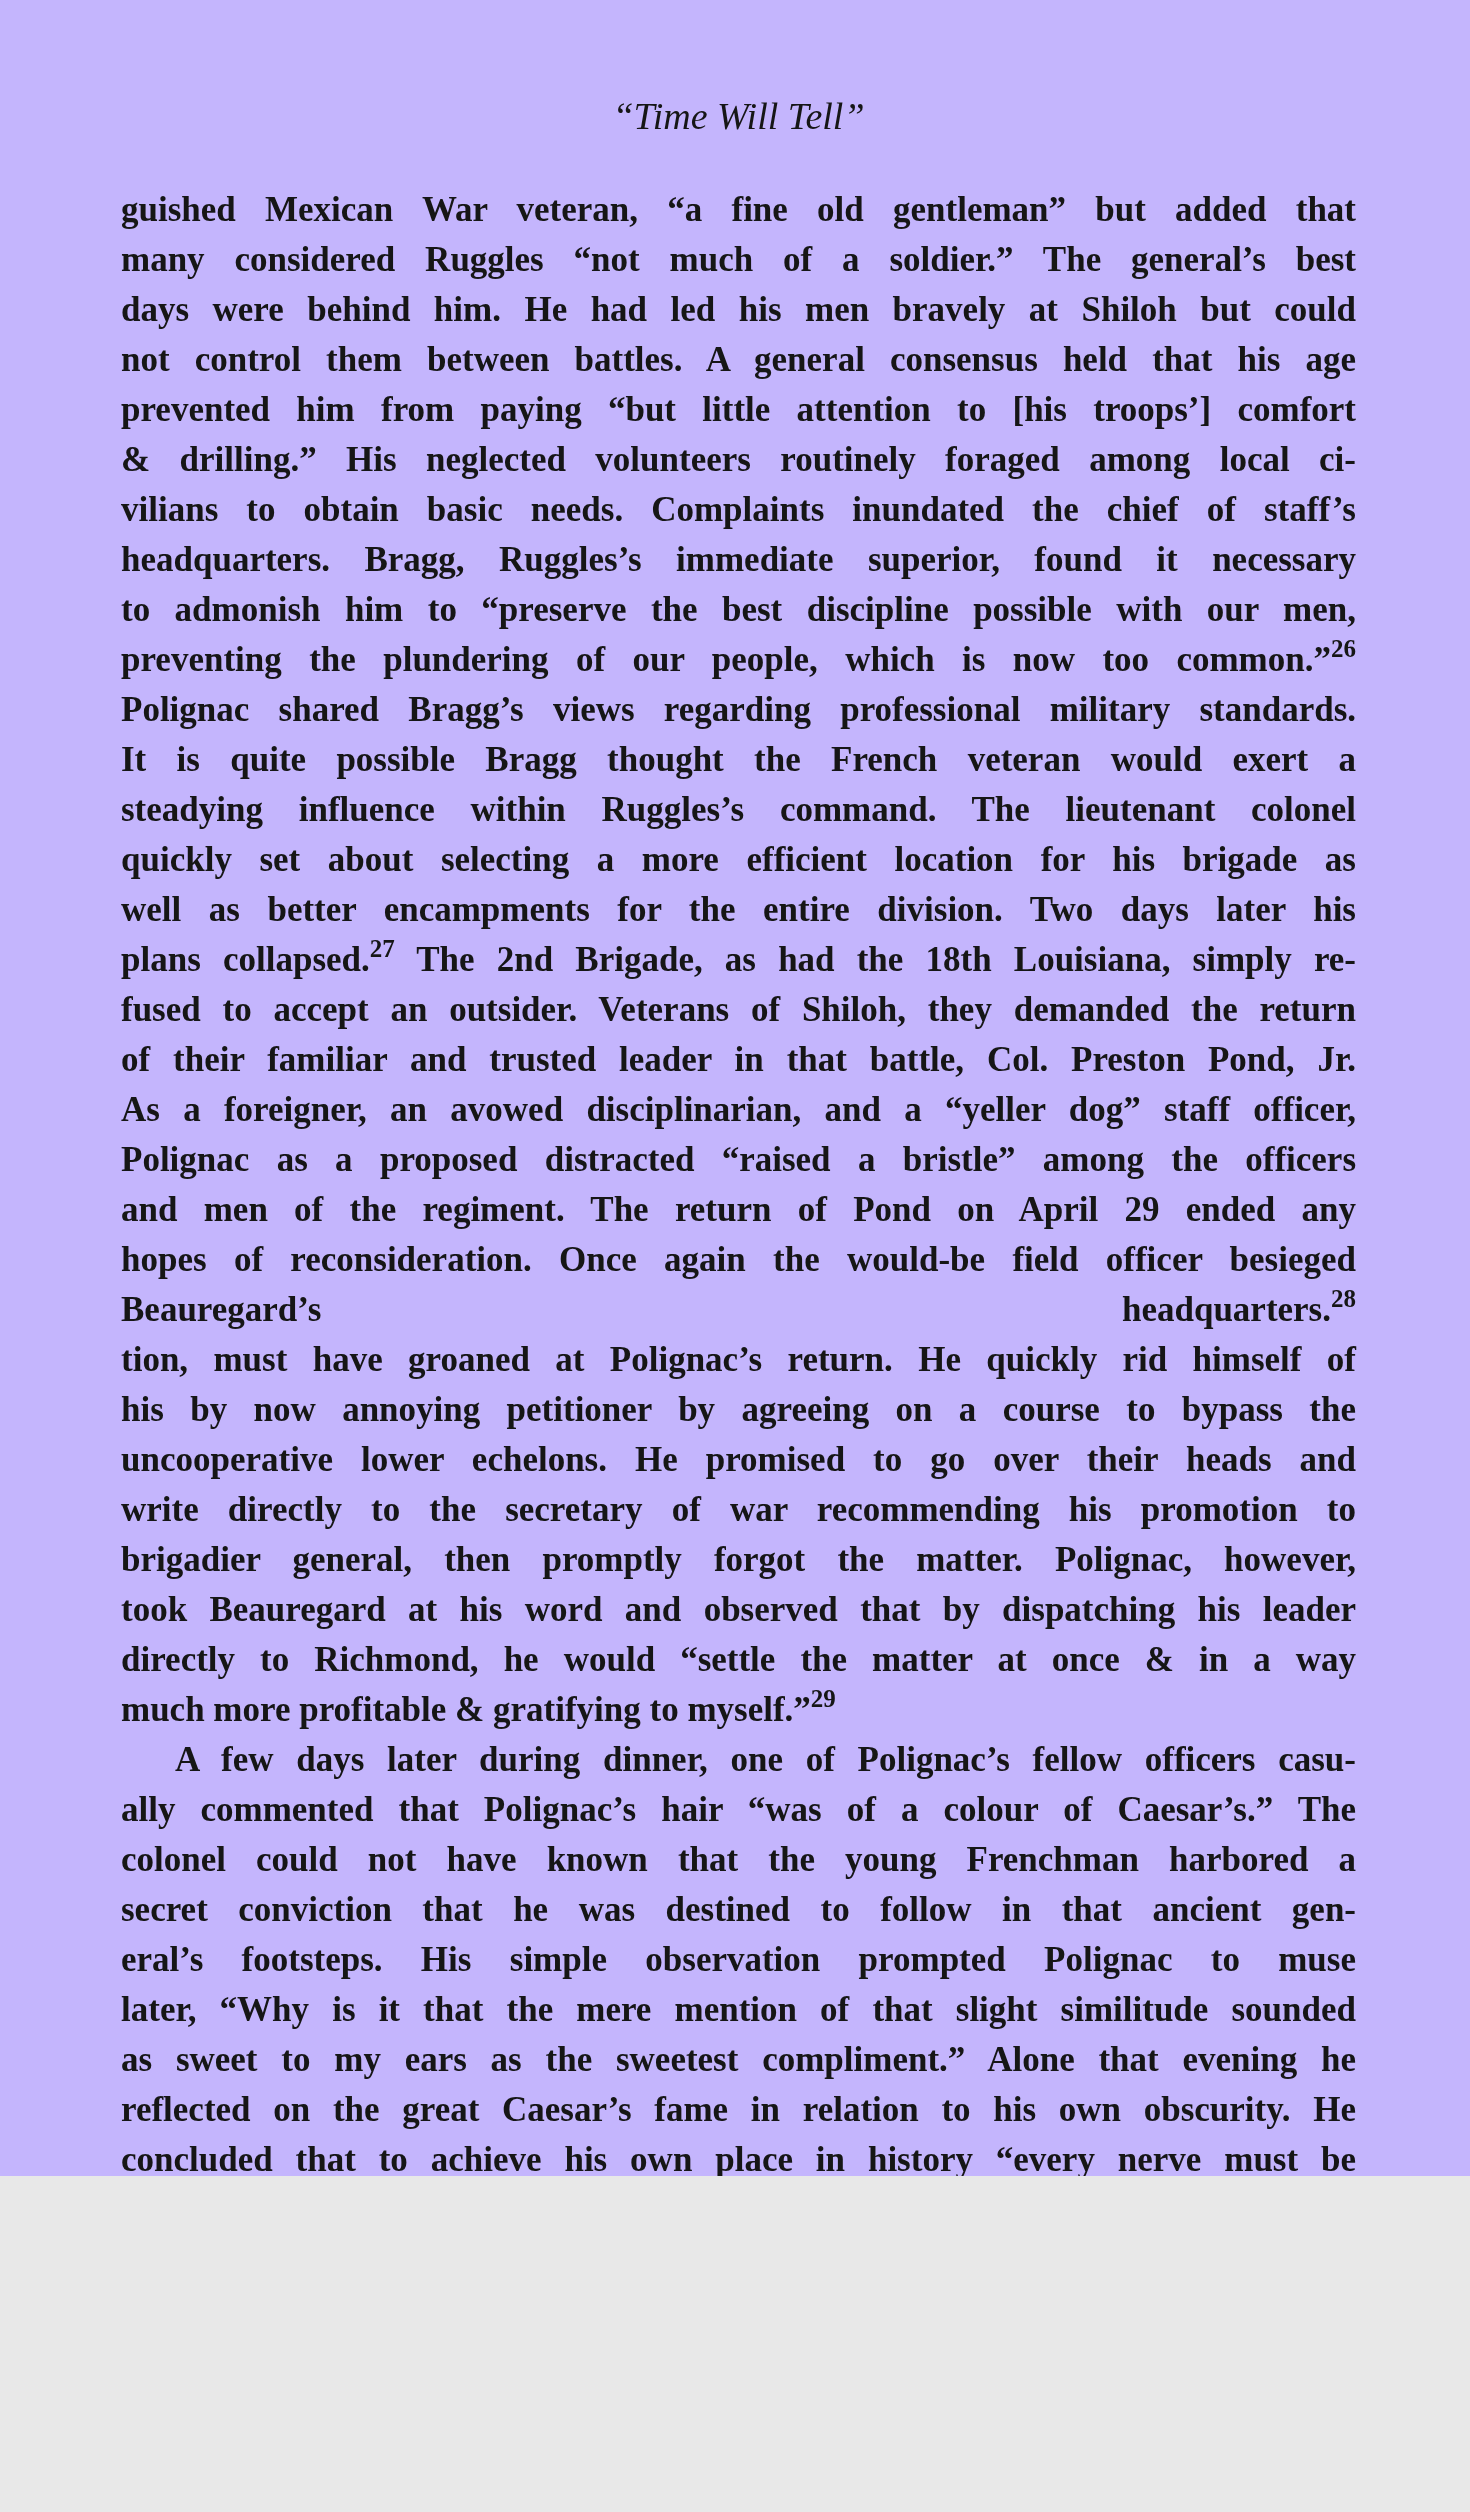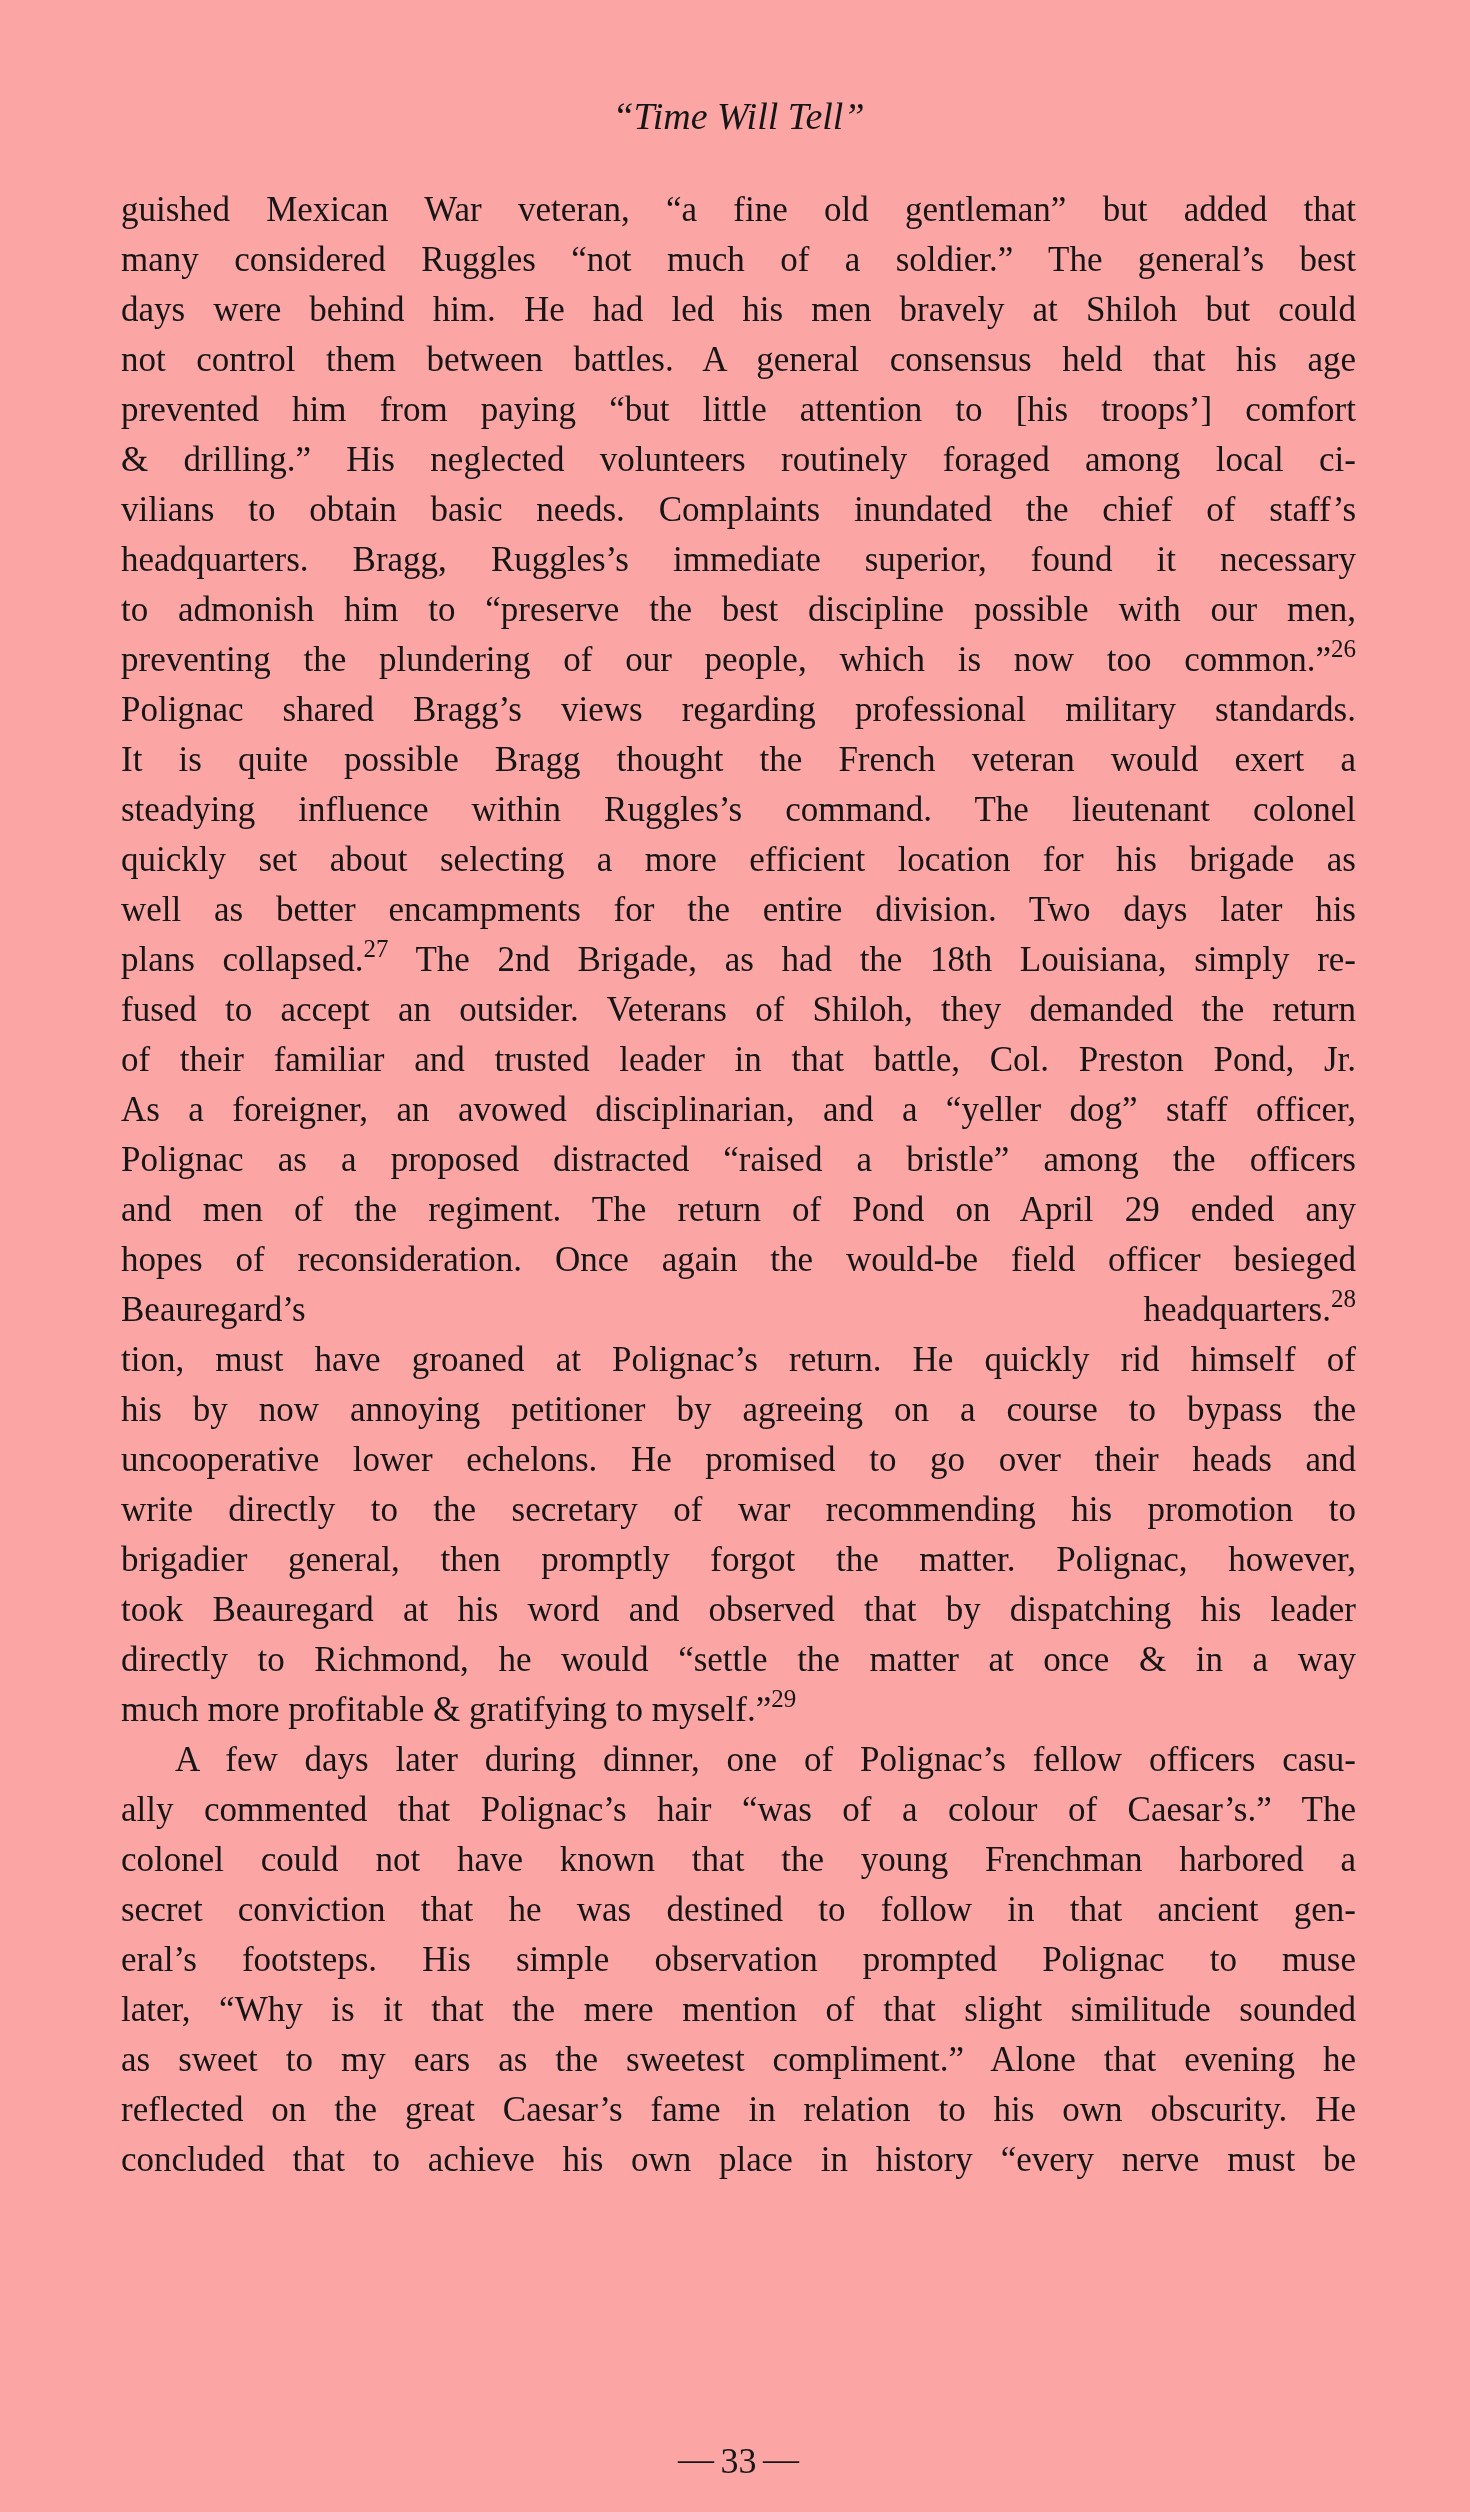--- a/index.html
+++ b/index.html
@@ -3,23 +3,23 @@
 <meta charset="utf-8">
 <style>
   html, body {
     margin: 0;
     padding: 0;
     background: #e8e8e8;
   }
   .page {
     position: relative;
     width: 1471px;
-    height: 2512px;
+    height: 2176px;
     margin: 0 auto;
-    background: #fca5a5;
+    background: #c4b5fd;
     color: #161616;
     font-family: "Liberation Serif", "DejaVu Serif", serif;
     overflow: hidden;
   }
   .running-head {
     position: absolute;
     top: 92px;
     left: 121px;
     width: 1235px;
     text-align: center;
@@ -37,20 +37,21 @@
     line-height: 50px;
   }
   .paragraph { margin: 0; }
   .line {
     text-align: justify;
     text-align-last: justify;
     text-justify: inter-word;
     white-space: normal;
     height: 50px;
     overflow: visible;
+    font-weight: bold;
   }
   .line.flush { text-align-last: left; }
   .line.indent { text-indent: 54px; }
   .line sup {
     font-size: 25px;
     line-height: 0;
     vertical-align: baseline;
     position: relative;
     top: -0.55em;
   }

